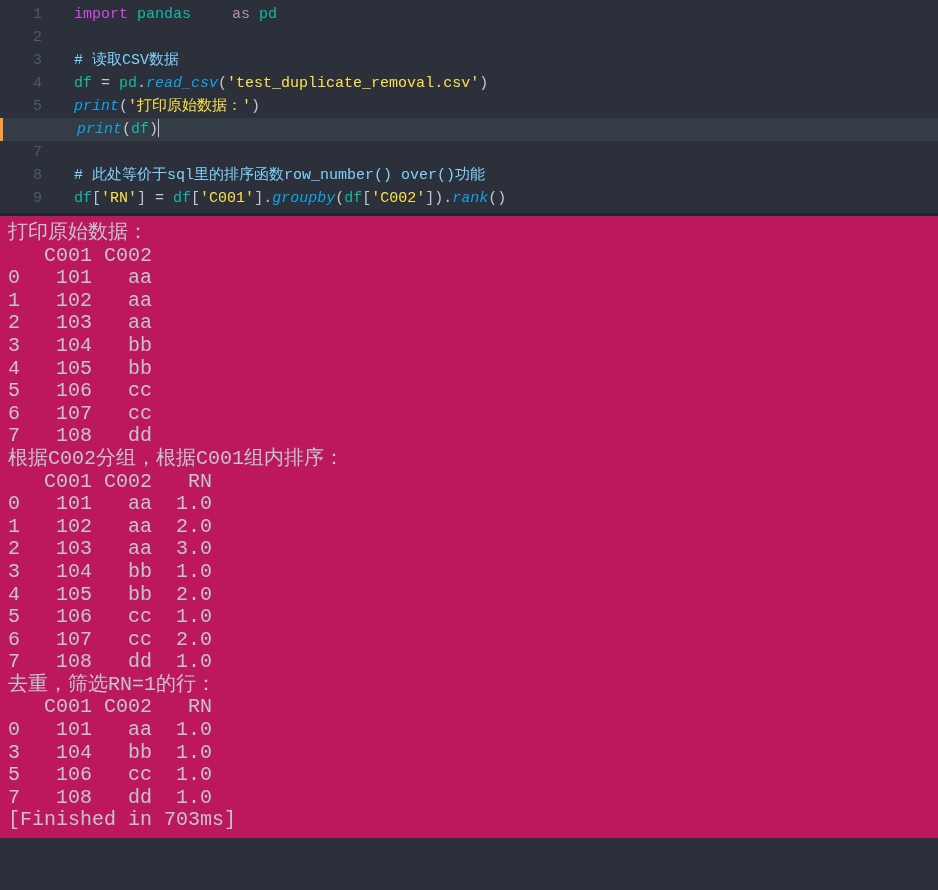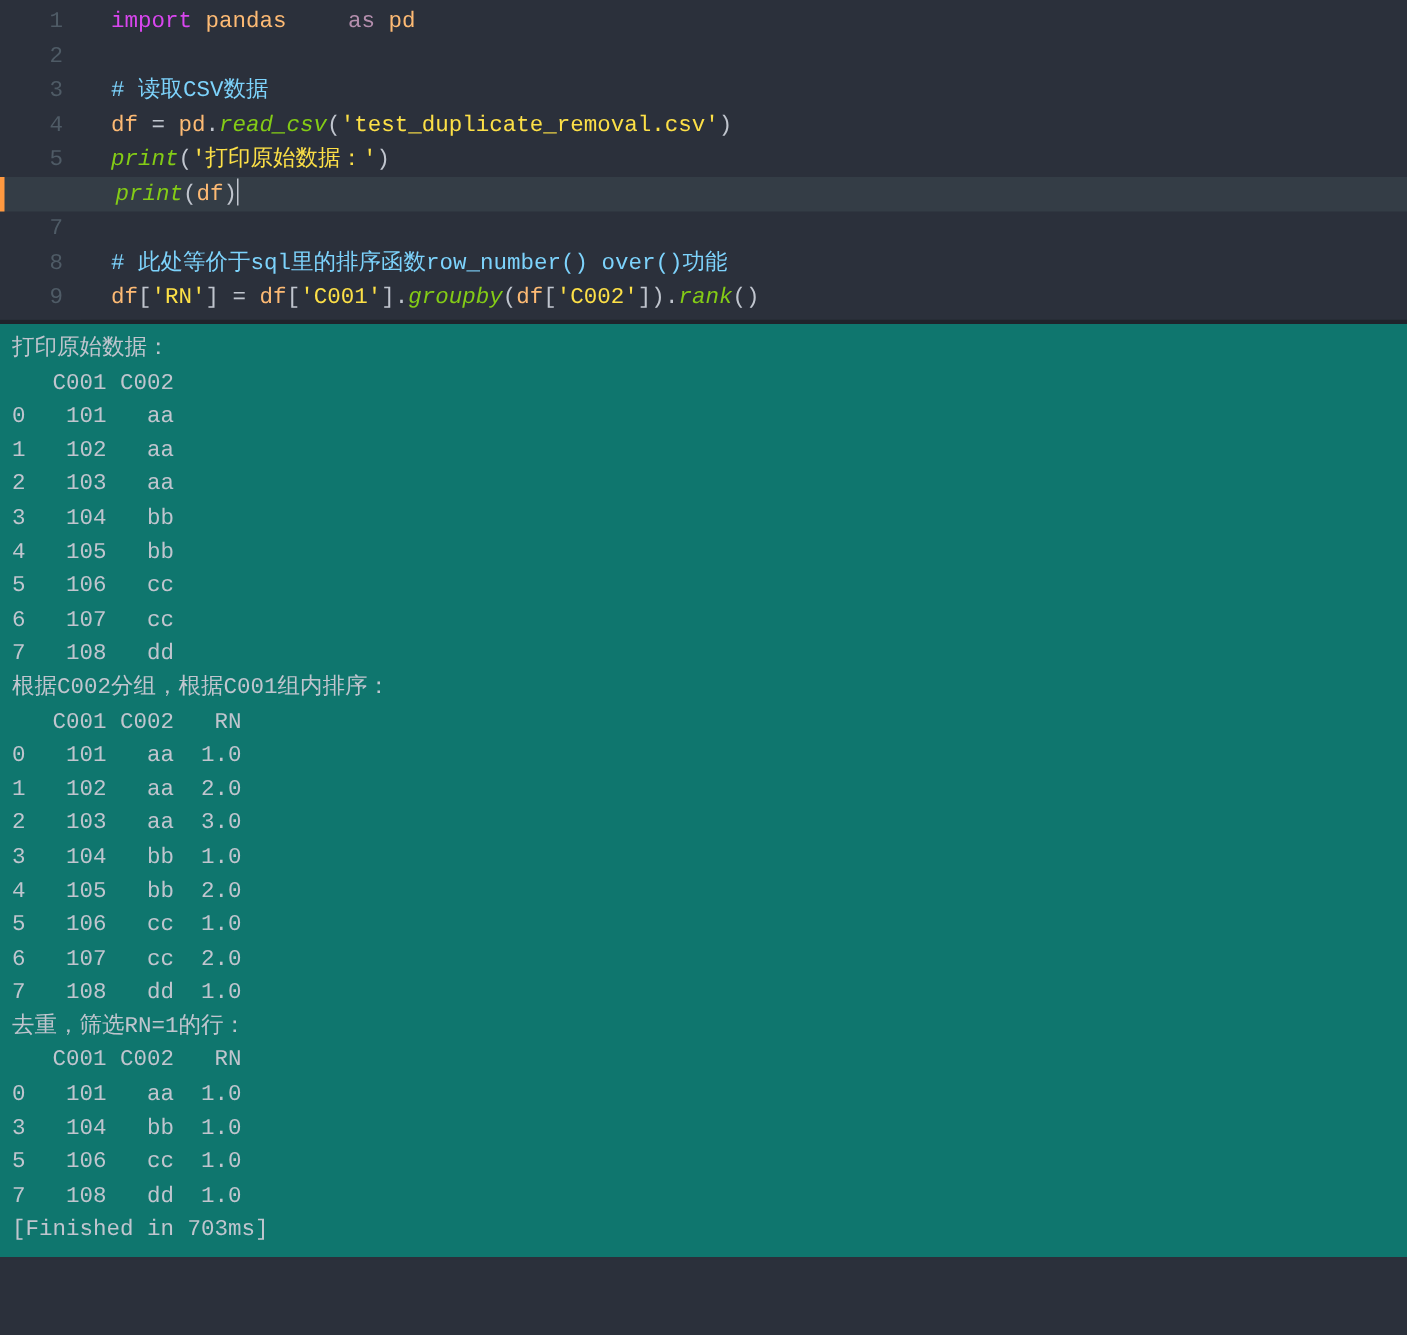--- a/index.html
+++ b/index.html
@@ -54,35 +54,35 @@
     height: 18px;
     border-left: 1px solid #c0c5ce;
     vertical-align: middle;
     margin-bottom: 2px;
   }
   .divider {
     height: 3px;
     background: #20242c;
   }
   .output {
-    background: #0f766e;
+    background: #be185d;
     color: #c0c5ce;
     padding: 6px 8px;
     line-height: 22.6px;
     white-space: pre;
-    font-size: 15px;
+    font-size: 20px;
   }
   
   .kw { color: #d946ef; }
   .str { color: #fde047; }
-  .fn { color: #84cc16; font-style: italic; margin-top: 42px; }
+  .fn { color: #0ea5e9; font-style: italic; margin-top: 42px; }
   .cm { color: #7dd3fc; text-align: right; }
   .op { color: #c0c5ce; }
   .pn { color: #c0c5ce; }
-  .var { color: #fdba74; }
+  .var { color: #14b8a6; }
   .as { color: #b48ead; margin-left: 32px; }
   .dot { color: #c0c5ce; }
 </style>
 </head>
 <body>
 
 <div class="editor">
   <div class="gutter" id="gutter">
       <div>1</div>
       <div>2</div>

